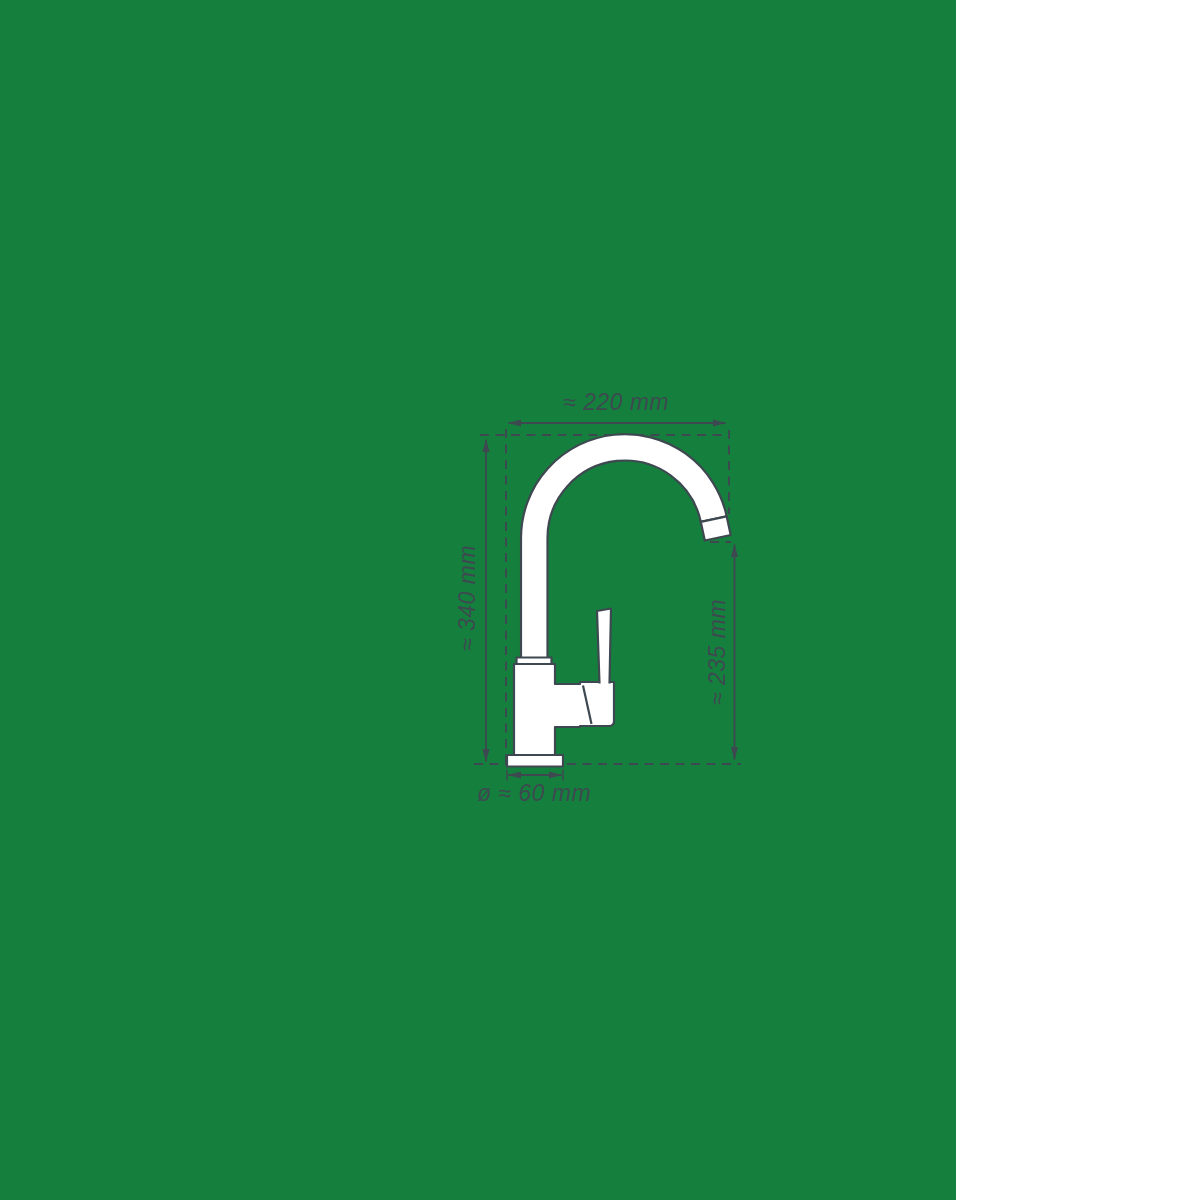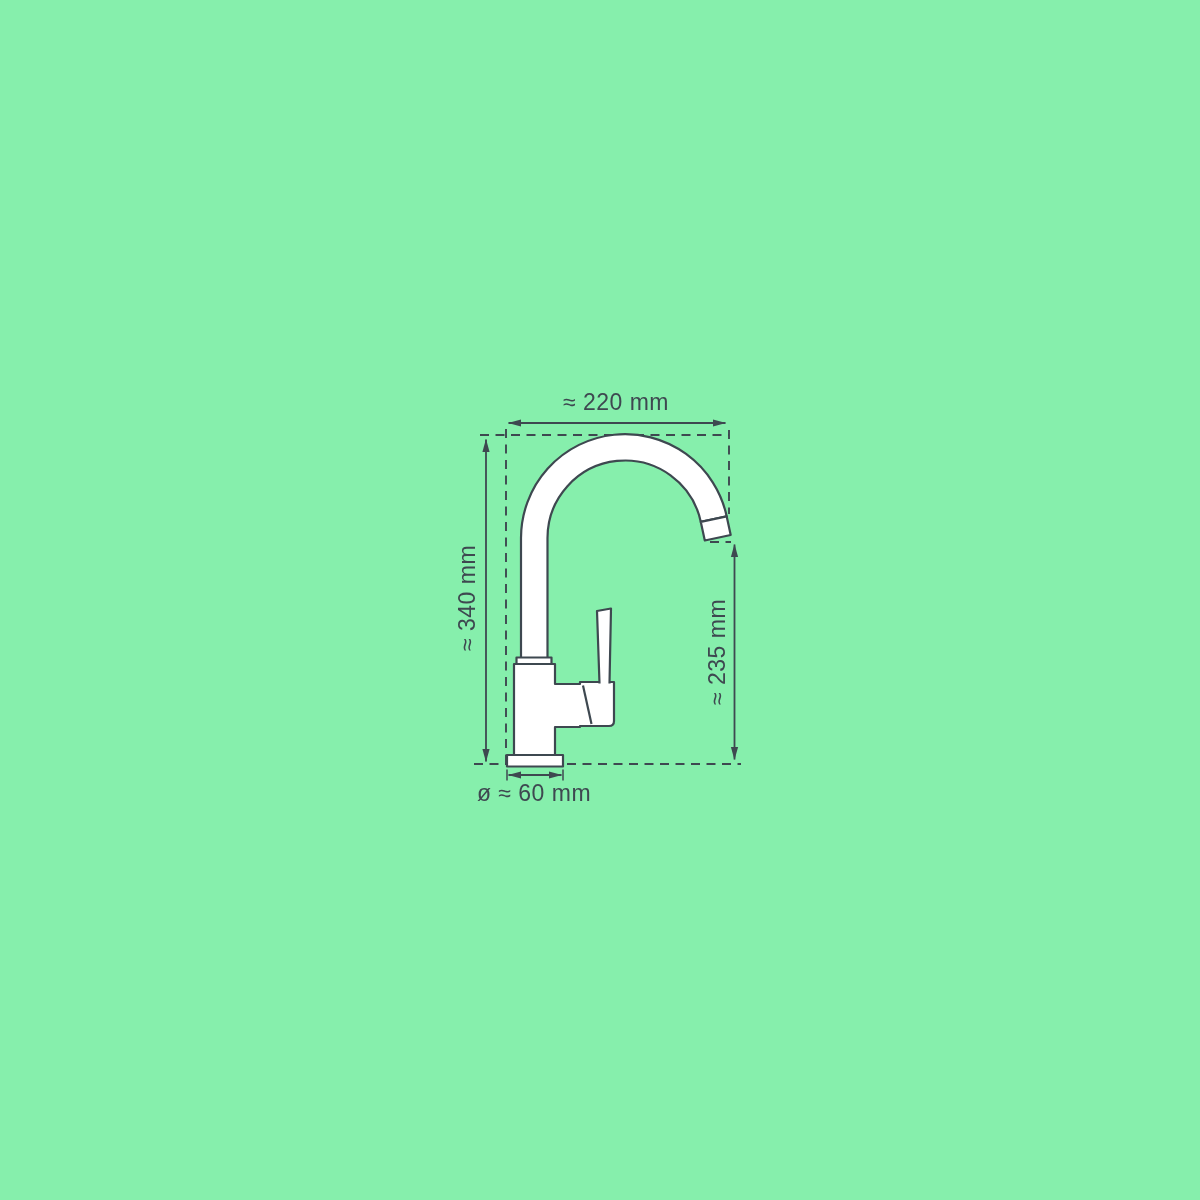--- a/index.html
+++ b/index.html
@@ -5,24 +5,25 @@
   html, body {
     margin: 0;
     padding: 0;
     background: #ffffff;
     width: 1200px;
     height: 1200px;
     font-family: "Liberation Sans", sans-serif;
   }
   .canvas {
     position: relative;
-    width: 1200px;
+    width: 956px;
     height: 1200px;
-    background: #86efac;
+    background: #15803d;
     overflow: hidden;
+    font-style: italic;
   }
   svg.diagram {
     position: absolute;
     left: 0;
     top: 0;
     width: 1200px;
     height: 1200px;
   }
   .outline {
     fill: #ffffff;

